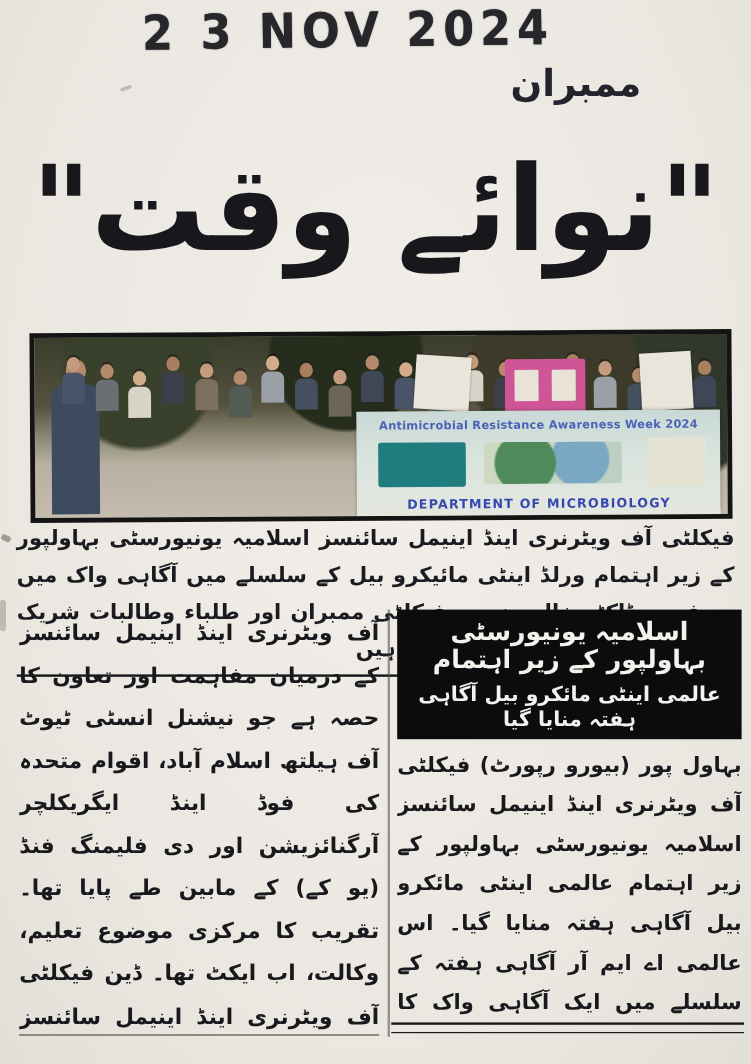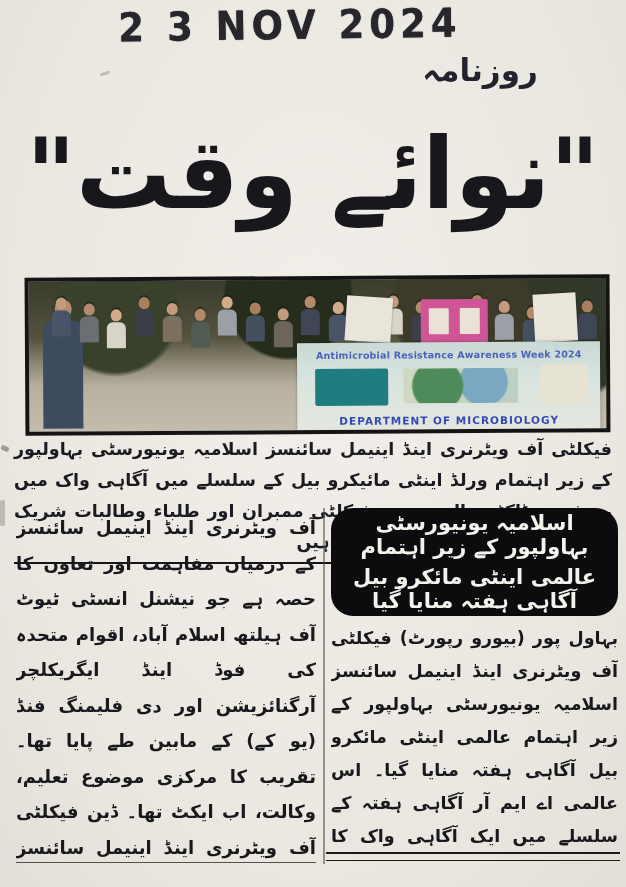--- a/index.html
+++ b/index.html
@@ -134,24 +134,23 @@
   .col-rule{
     position:absolute;left:323px;top:508px;width:2px;height:356px;
     background:#4c483f;opacity:.55;
   }
   .headline-box{
     position:absolute;left:331px;top:508px;width:287px;height:108px;
     background:#0c0c0e;color:#f4f2ec;
     direction:rtl;text-align:center;
     display:flex;flex-direction:column;justify-content:center;gap:6px;
     font-weight:bold;
-    border-radius:22px;
   }
   .headline-box .h1{font-size:21px;}
-  .headline-box .h2{font-size:21px;}
+  .headline-box .h2{font-size:17px;}
   .col{
     direction:rtl;text-align:justify;
     color:#18181d;font-weight:bold;
     word-spacing:1px;
   }
   .col-right{
     position:absolute;left:331px;top:622px;width:287px;height:228px;
     font-size:17.5px;line-height:33px;
     overflow:hidden;
   }
@@ -168,21 +167,21 @@
   
   .artifact{position:absolute;background:#6e6a61;border-radius:2px;opacity:.6;}
 </style>
 </head>
 <body>
 
 <div class="page">
 
   <div class="stamp">2 3 NOV 2024</div>
 
-  <div class="rozanama">روزنامہ</div>
+  <div class="rozanama">ممبران</div>
   <div class="masthead">"نوائے وقت"</div>
 
   <div class="photo">
     <div class="tall-man">
       <div class="head"></div>
       <div class="body"></div>
     </div>
     <div id="crowd">
         <div class="person" style="left: 4%; top: 16px;">
           <div class="head" style="background: rgb(196, 155, 126);"></div>

